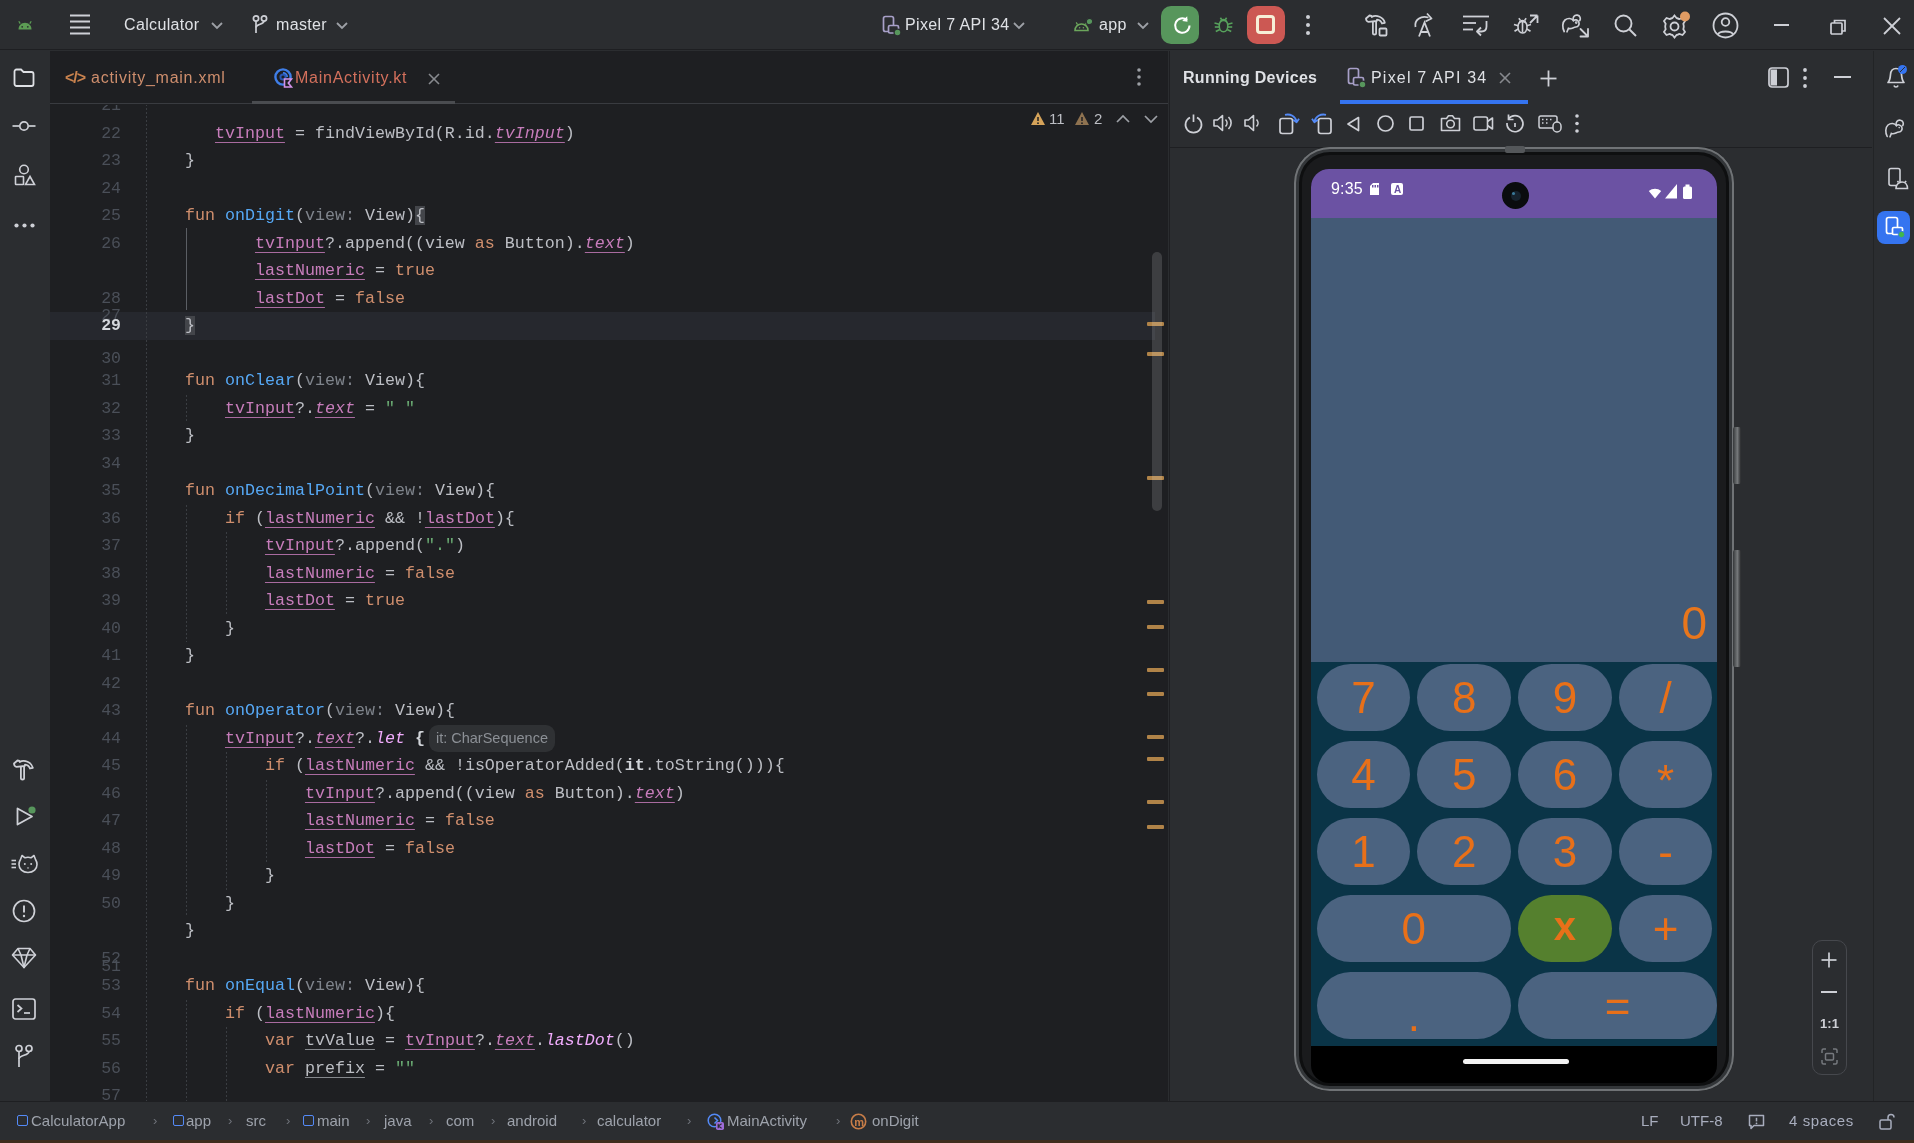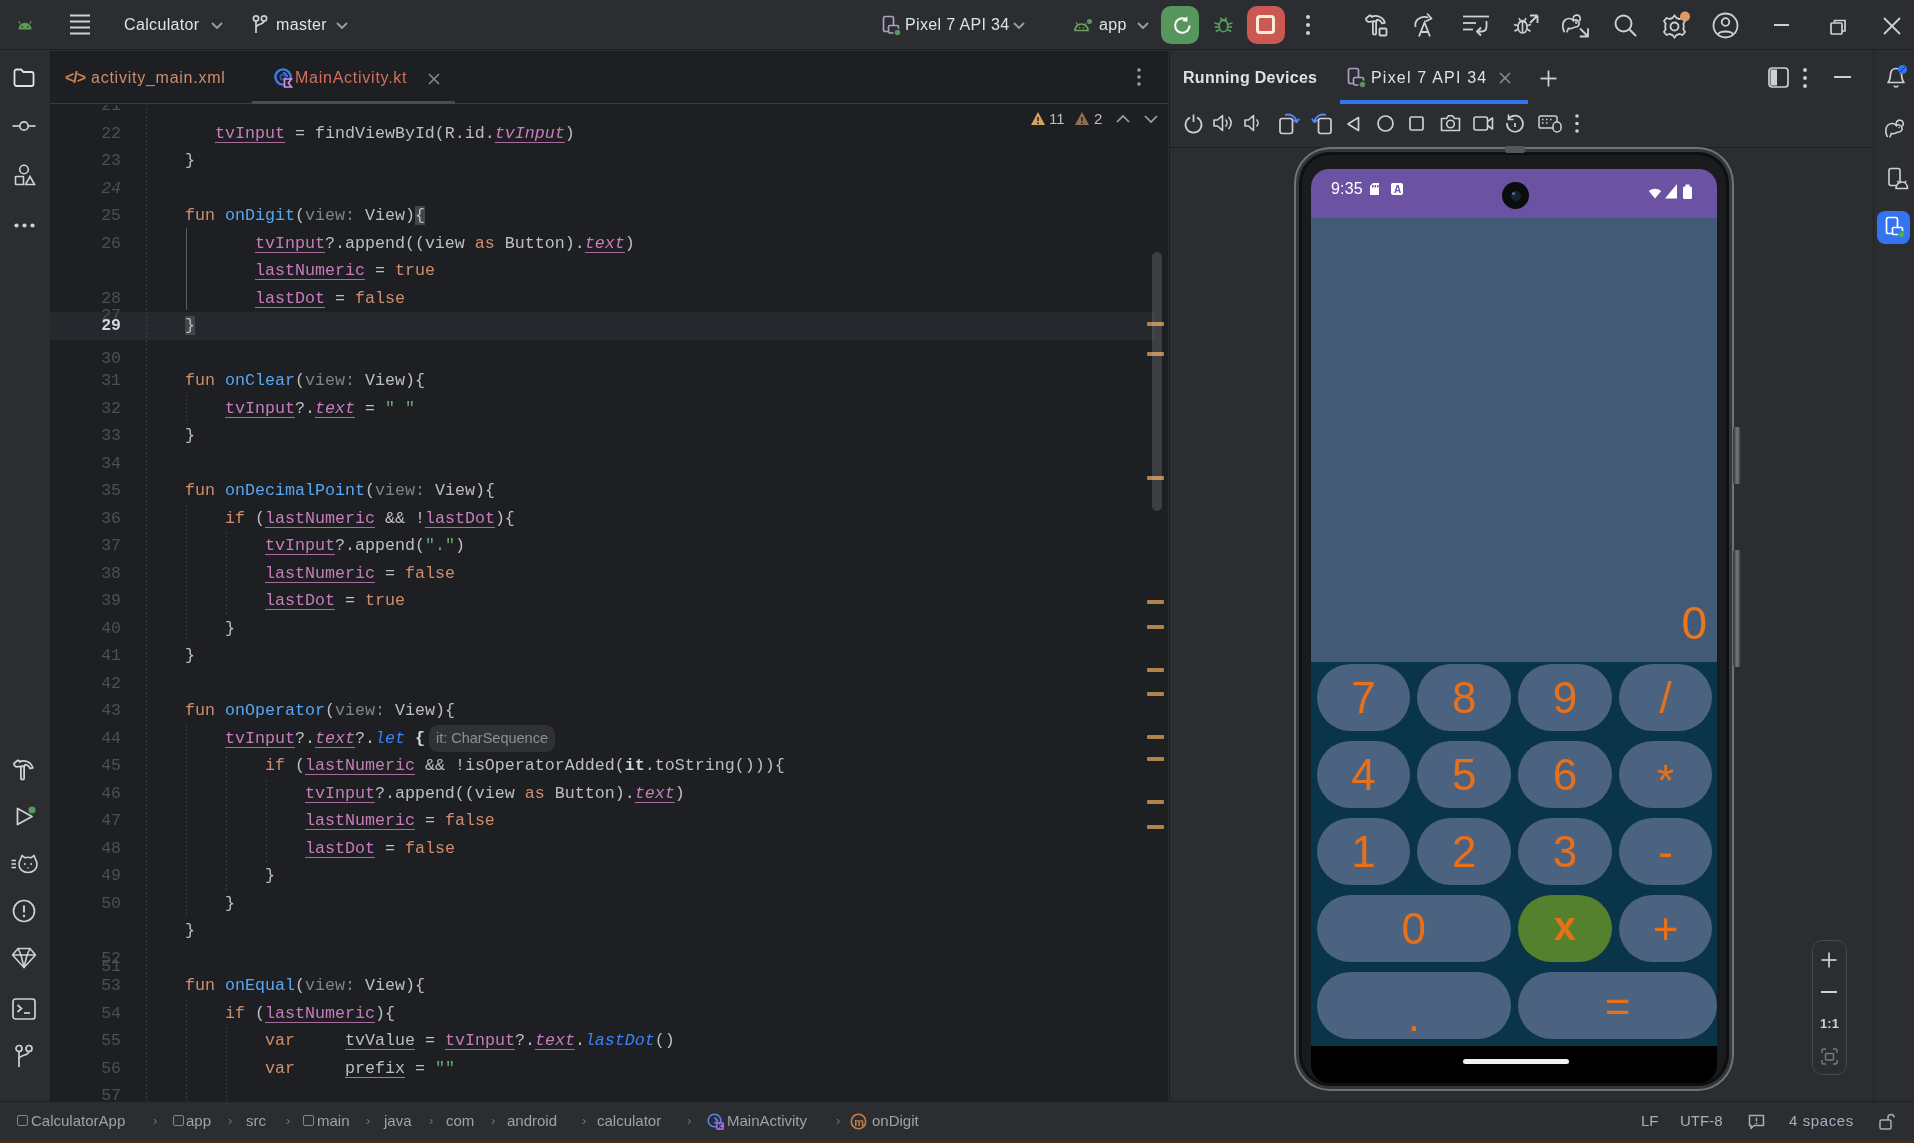--- a/index.html
+++ b/index.html
@@ -14,22 +14,22 @@
 #code { position:absolute; left:0; top:54px; width:1118px; height:996px; overflow:hidden; }
 #codeinner { position:absolute; left:0; top:-13px; width:1118px; }
 .ln { position:absolute; left:0; width:71px; text-align:right; font-family:"Liberation Mono",monospace; font-size:16.5px; line-height:27.5px; color:#4A4F58; }
 .cl { position:absolute; left:95px; white-space:pre; font-family:"Liberation Mono",monospace; font-size:16.66px; line-height:27.5px; color:#BCBEC4; }
 .k { color:#CF8E6D; }
 .f { color:#56A8F5; }
 .p { color:#C77DBB; text-decoration:underline; text-decoration-color:#A96BA0; text-decoration-thickness:1px; text-underline-offset:3.5px; }
 .pi { color:#C77DBB; font-style:italic; text-decoration:underline; text-decoration-color:#A96BA0; text-decoration-thickness:1px; text-underline-offset:3.5px; }
 .s { color:#6AAB73; }
 .g { color:#7F848C; }
-.u { text-decoration:underline; text-decoration-color:#85888D; text-decoration-thickness:1px; text-underline-offset:3.5px;margin-left:40px; }
-.e { color:#3b82f6; font-style:italic; }
+.u { text-decoration:underline; text-decoration-color:#85888D; text-decoration-thickness:1px; text-underline-offset:3.5px; }
+.e { color:#f0abfc; font-style:italic; }
 .b { font-weight:bold; color:#D0D3D8; }
 .brace { background:#43454A; }
 .guide { position:absolute; width:1px; }
 .guided { position:absolute; width:1px; background-image:repeating-linear-gradient(to bottom,#3A3D42 0 2px,transparent 2px 4px); }
 .hint { display:inline-block; background:#2F3134; color:#8C9096; border-radius:9px; font-size:14.5px; padding:0 7px; font-family:"Liberation Sans",sans-serif; vertical-align:baseline; }
 #curline { position:absolute; left:0; width:1105px; height:28px; background:#26282E; }
 .tick { position:absolute; left:1097px; width:17px; height:4px; background:#B08348; border-radius:1px; }
 #thumb { position:absolute; left:1102px; width:10px; background:rgba(255,255,255,0.14); border-radius:5px; }
 #panel { position:absolute; left:1169px; top:51px; width:703px; height:1050px; background:#2B2D30; border-left:1px solid #1E1F22; }
 .ptext { position:absolute; top:0; height:53px; line-height:53px; color:#DFE1E5; font-size:16px; letter-spacing:0.3px; white-space:nowrap; }
@@ -319,21 +319,21 @@
 <div class="guided" style="left:135.5px; top:907.50px; height:110.00px"></div>
 <div class="guided" style="left:175.5px; top:440.00px; height:82.50px"></div>
 <div class="guided" style="left:175.5px; top:660.00px; height:137.50px"></div>
 <div class="guided" style="left:175.5px; top:935.00px; height:82.50px"></div>
 <div class="guided" style="left:215.5px; top:687.50px; height:82.50px"></div>
 <div class="ln" style="top:0.00px;">21</div>
 <div class="ln" style="top:27.50px;">22</div>
 <div class="cl" style="top:27.50px">       <span class="p">tvInput</span> = findViewById(R.id.<span class="pi">tvInput</span>)</div>
 <div class="ln" style="top:55.00px;">23</div>
 <div class="cl" style="top:55.00px">    }</div>
-<div class="ln" style="top:82.50px;font-style:italic;">24</div>
+<div class="ln" style="top:82.50px;">24</div>
 <div class="ln" style="top:110.00px;">25</div>
 <div class="cl" style="top:110.00px">    <span class="k">fun</span> <span class="f">onDigit</span>(<span class="g">view:</span> View)<span class="brace">{</span></div>
 <div class="ln" style="top:137.50px;">26</div>
 <div class="cl" style="top:137.50px">           <span class="p">tvInput</span>?.append((view <span class="k">as</span> Button).<span class="pi">text</span>)</div>
 <div class="ln" style="top:170px;margin-top:40px;">27</div>
 <div class="cl" style="top:165.00px">           <span class="p">lastNumeric</span> = <span class="k">true</span></div>
 <div class="ln" style="top:192.50px;">28</div>
 <div class="cl" style="top:192.50px">           <span class="p">lastDot</span> = <span class="k">false</span></div>
 <div class="ln" style="top:220.00px;color:#D5D8DD;font-weight:bold;">29</div>
 <div class="cl" style="top:220.00px">    <span class="brace">}</span></div>

